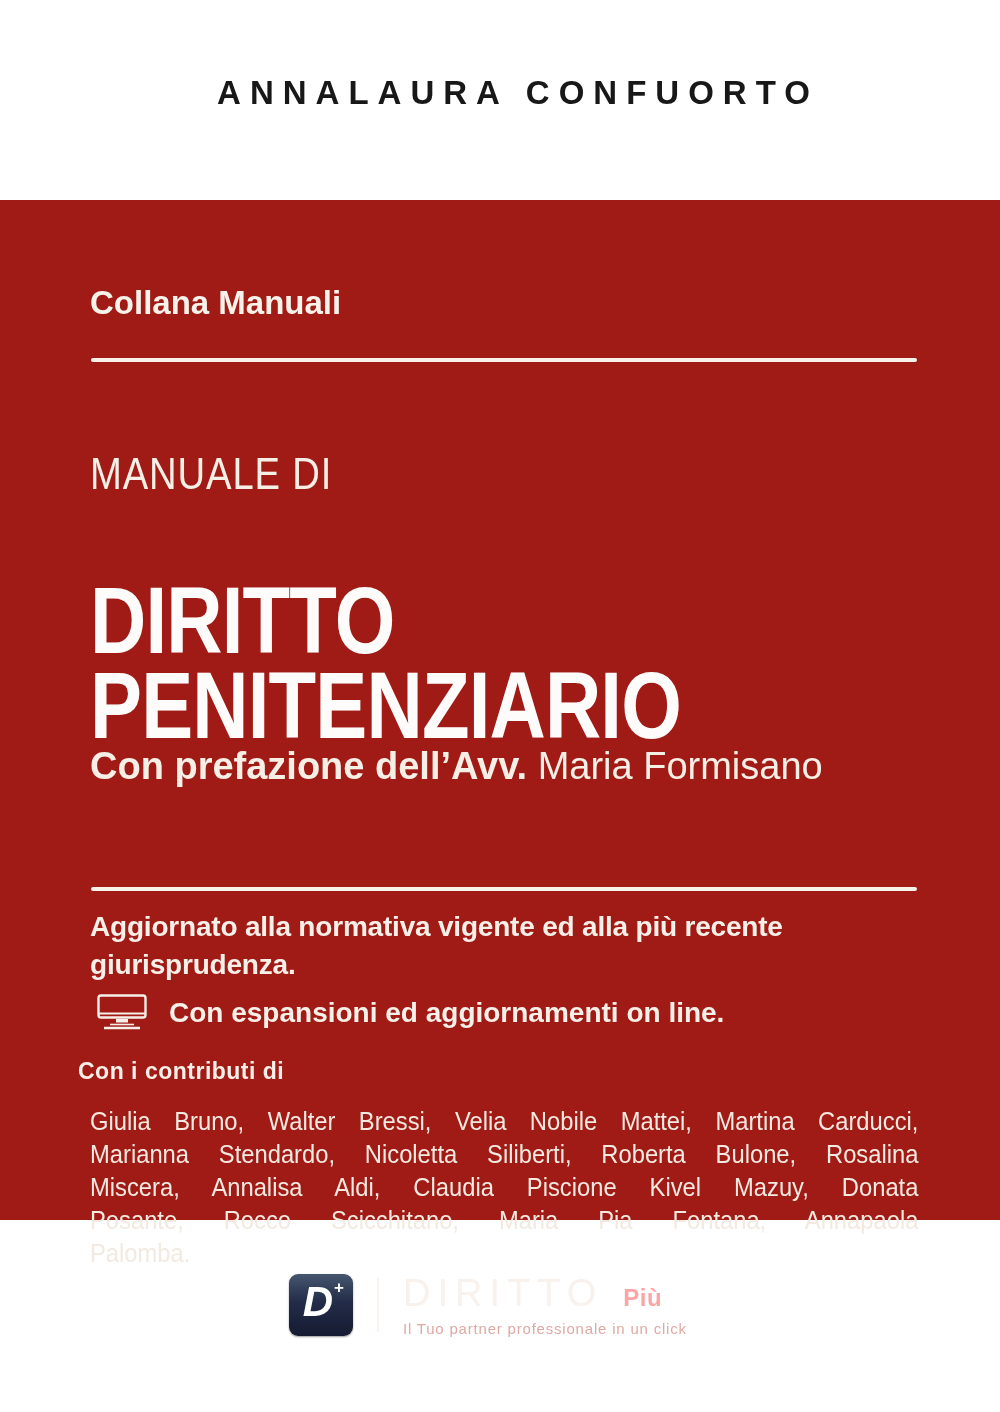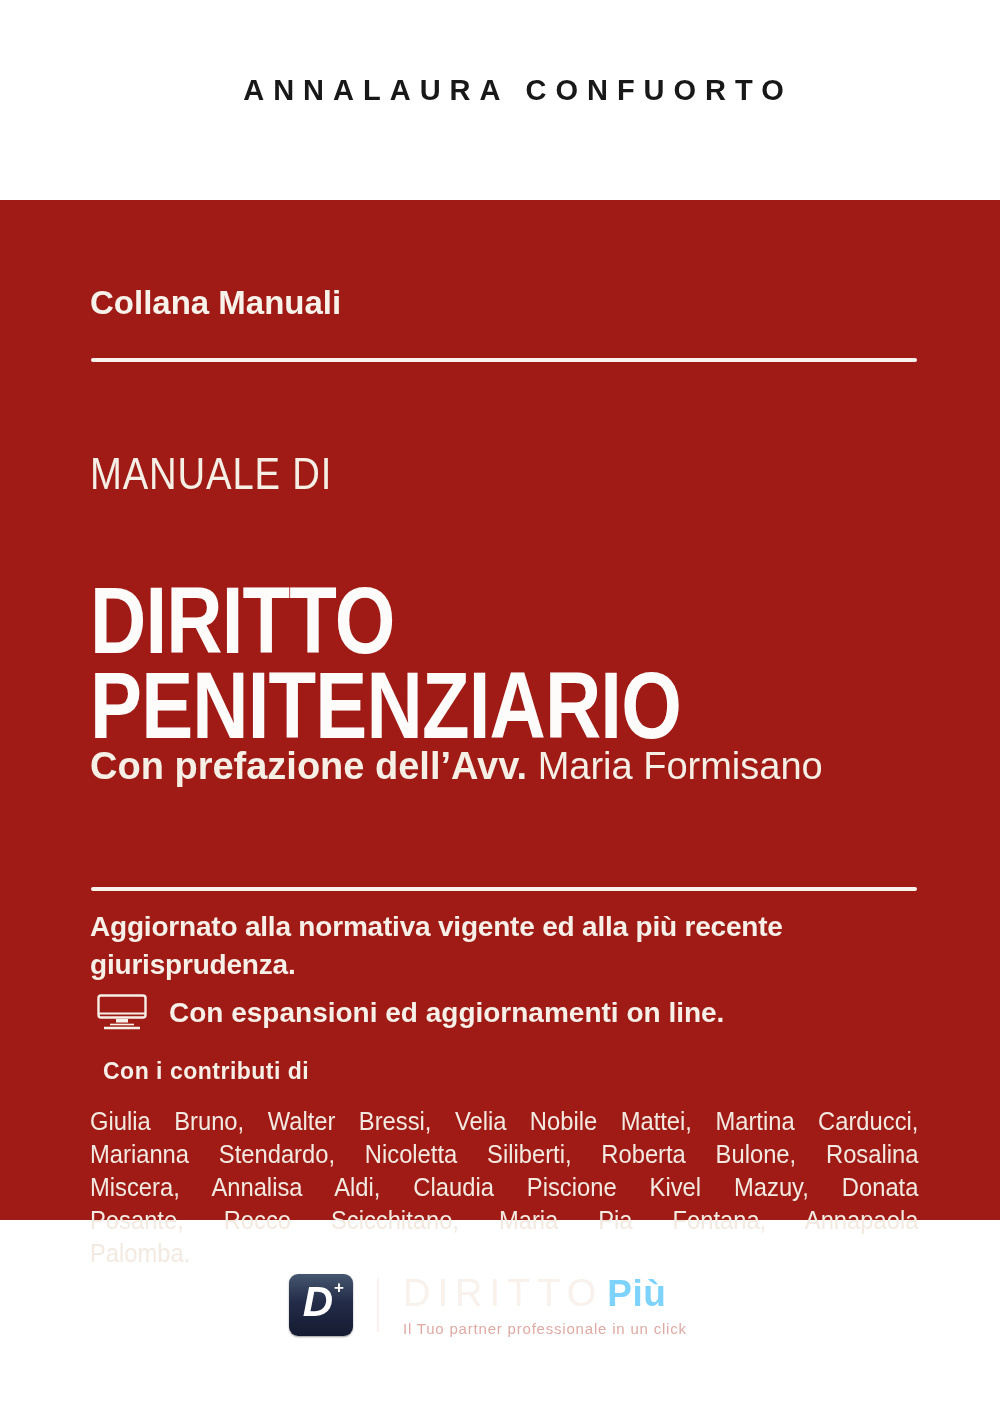--- a/index.html
+++ b/index.html
@@ -9,21 +9,21 @@
     height: 1412px;
     background: #ffffff;
     overflow: hidden;
     font-family: "Liberation Sans", "DejaVu Sans", sans-serif;
   }
 
   .author {
     position: absolute;
     top: 74px; left: 0; right: 0;
     text-align: center;
-    font-size: 29px;
+    font-size: 33px;
     font-weight: 700;
     letter-spacing: 9px;
     color: #181818;
     padding-left: 36px;
   }
 
   .red-band {
     position: absolute;
     top: 200px; left: 0;
     width: 1000px; height: 1020px;
@@ -105,21 +105,21 @@
   .monitor-icon { color: #F6F0E8; flex: 0 0 auto; margin-top: 2px; }
   .online-text {
     font-size: 28px;
     font-weight: 700;
     color: #F6F0E8;
     white-space: nowrap;
   }
 
   .contrib-label {
     position: absolute;
-    top: 858px; left: 103px;
+    top: 858px; left: 78px;
     font-size: 23px;
     font-weight: 700;
     letter-spacing: 0.5px;
     color: #F6F0E8;
   }
 
   .contributors {
     position: absolute;
     top: 905px; left: 90px;
     width: 872px;
@@ -176,25 +176,25 @@
   }
   .logo-text { display: flex; flex-direction: column; }
   .brand-line { white-space: nowrap; }
   .brand-main {
     font-size: 38px;
     font-weight: 400;
     letter-spacing: 7px;
     color: #F8F1EC;
   }
   .brand-accent {
-    font-size: 37px;
+    font-size: 24px;
     font-weight: 700;
     letter-spacing: 0.5px;
-    color: #7dd3fc;
-    margin-left: 4px;
+    color: #fca5a5;
+    margin-left: 20px;
   }
   .brand-tagline {
     margin-top: 5px;
     font-size: 15px;
     letter-spacing: 0.8px;
     color: #DFA9A3;
     white-space: nowrap;
     text-align: right;
   }
 </style>

